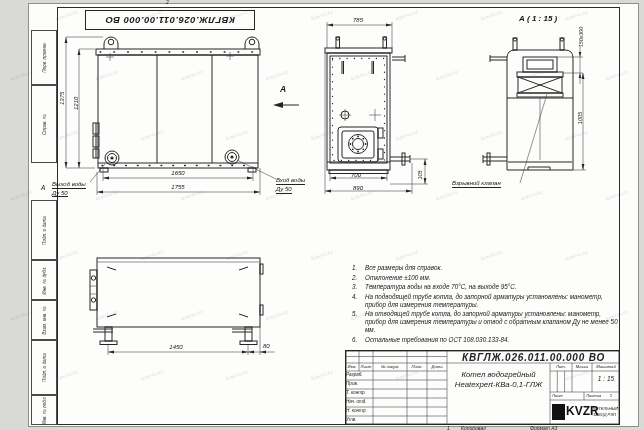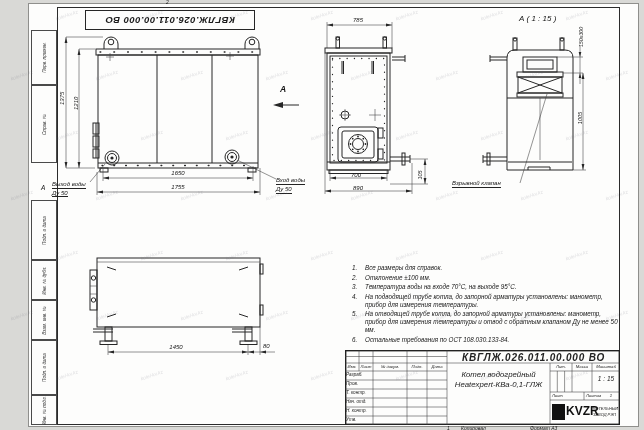--- a/index.html
+++ b/index.html
@@ -212,21 +212,21 @@
   <path class="thin" d="M107,47 H133 M113,63 H133 M130,36 V74"></path>
   <polygon class="fill" points="130,47 128.7,42 131.3,42"></polygon>
     <polygon class="fill" points="130,63 128.7,68 131.3,68"></polygon>
 
   <path class="thin" d="M123,160 H136 M133,63 V160"></path>
   <polygon class="fill" points="133,63 131.6,69 134.4,69"></polygon>
     <polygon class="fill" points="133,160 131.6,154 134.4,154"></polygon>
 
   <path class="thin" d="M70,173 L97,84"></path>
 </svg>
-<span class="t" style="left:519px;top:15px;font-size:8px;font-weight:normal;">А ( 1 : 15 )</span>
+<span class="t" style="left:519px;top:15px;font-size:8px;font-weight:bold;">А ( 1 : 15 )</span>
 <span class="t rot" style="left:565px;top:34px;width:34px;font-size:5.3px;">150х300</span>
 <span class="t rot" style="left:564px;top:115px;width:32px;font-size:5.5px;">1005</span>
 <span class="t ul" style="left:452px;top:180px;font-size:6px;">Взрывной клапан</span>
 
 <svg style="left:85px;top:250px;" width="200" height="110" viewBox="0 0 200 110">
   <rect class="ln" x="12" y="8" width="163" height="69"></rect>
   <path class="thin" d="M12,12 H175"></path>
   <path class="ln" d="M22,17 l9,3 M163,17 l-9,3 M22,67 l9,-3 M163,67 l-9,-3"></path>
 
   <rect class="ln" x="5" y="20" width="7" height="40"></rect>

